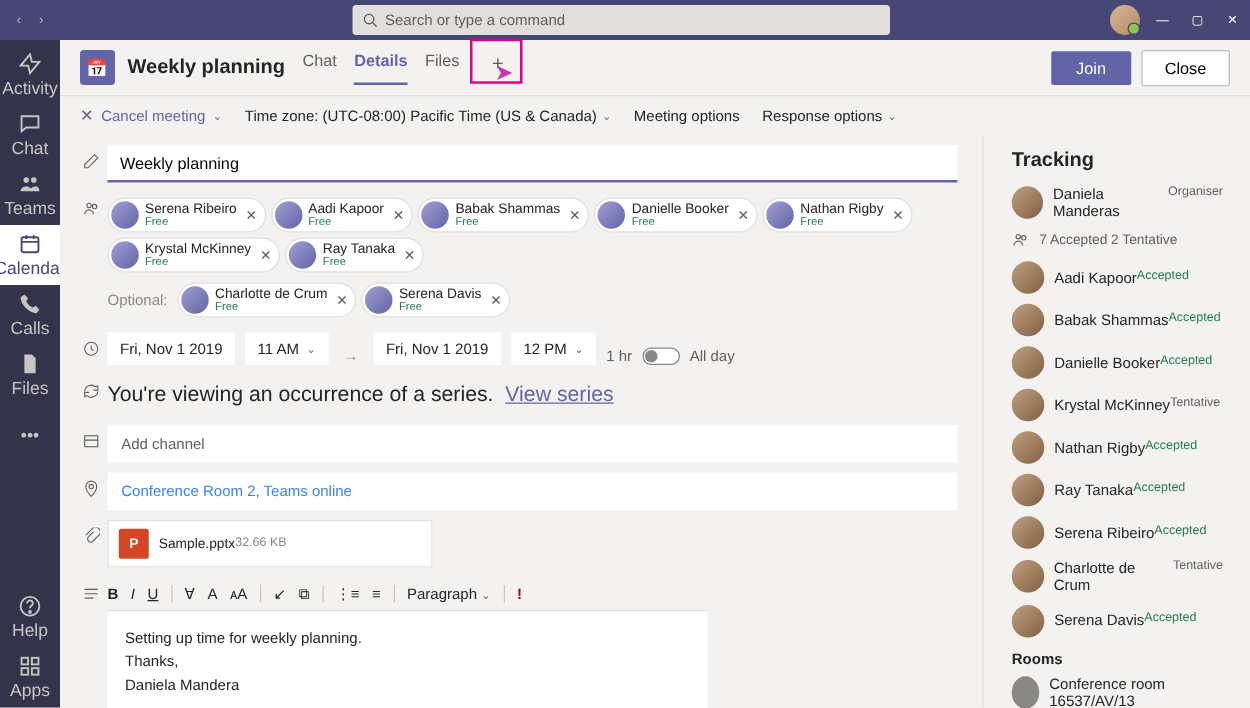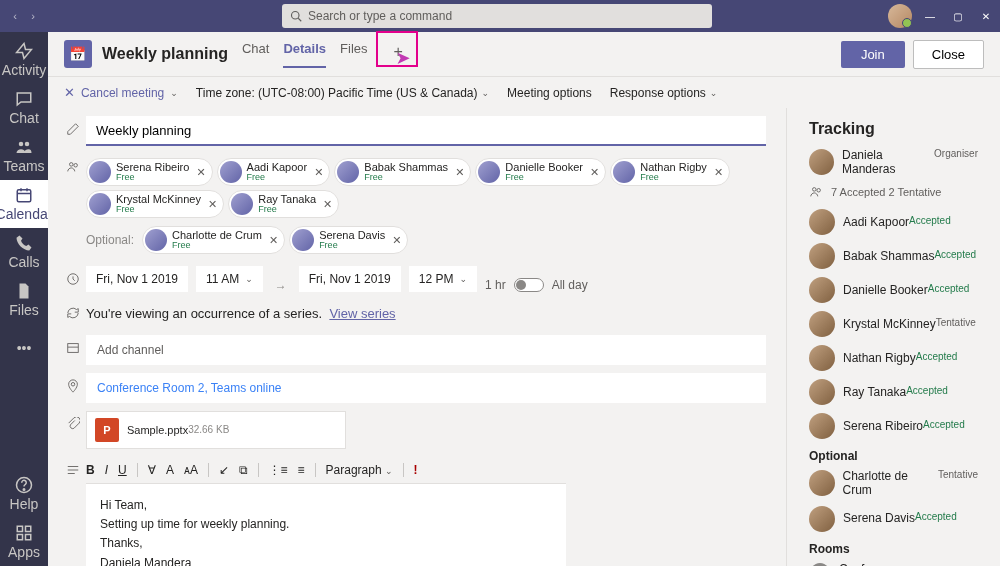--- a/index.html
+++ b/index.html
@@ -67,21 +67,21 @@
 .pill .x { color:#605e5c; cursor:pointer; font-size:11px; margin-left:2px }
 .optional-label { color:#8a8886; font-size:12px; margin-right:4px; align-self:center }
 
 .date-row { display:flex; gap:8px; align-items:flex-end; font-size:12px; color:#252423 }
 .date-field { background:#fff; padding:6px 10px; min-width:100px; display:flex; align-items:center; gap:6px; cursor:pointer }
 .date-field.sm { min-width:60px }
 .arrow-r { color:#8a8886; font-size:12px; padding:0 4px }
 .toggle { width:30px; height:14px; border-radius:8px; border:1px solid #8a8886; background:#fff; position:relative; cursor:pointer }
 .toggle::after { content:""; position:absolute; left:1px; top:1px; width:10px; height:10px; border-radius:50%; background:#8a8886 }
 
-.series-note { font-size:13px; color:#252423; padding:6px 0 }
+.series-note { font-size:17px; color:#252423; padding:6px 0 }
 .series-note a { color:#6264a7; text-decoration:underline; cursor:pointer }
 
 .attachment { display:flex; align-items:center; background:#fff; border:1px solid #e1dfdd; padding:6px 8px; width:260px; gap:8px }
 .attachment .ppt { width:24px;height:24px;background:#d24726;border-radius:2px;color:#fff;display:flex;align-items:center;justify-content:center;font-weight:700;font-size:11px }
 .attachment .info { display:flex; flex-direction:row; font-size:11px }
 .attachment .size { color:#8a8886; font-size:10px }
 
 .rte-toolbar { display:flex; align-items:center; gap:10px; padding:6px 0; color:#252423; font-size:12px }
 .rte-toolbar .b{font-weight:700}.rte-toolbar .i{font-style:italic}.rte-toolbar .u{text-decoration:underline}
 .rte-toolbar .sep { width:1px; height:14px; background:#c8c6c4 }
@@ -428,21 +428,20 @@
             <span class="item">⧉</span>
             <span class="sep"></span>
             <span class="item">⋮≡</span>
             <span class="item">≡</span>
             <span class="sep"></span>
             <span class="item"><span>Paragraph</span> <span class="chev">⌄</span></span>
             <span class="sep"></span>
             <span class="item" style="color:#a80000;font-weight:700">!</span>
           </div>
           <div class="rte-body">
-            <div>Hi Team,</div>
             <div>Setting up time for weekly planning.</div>
             <div>Thanks,</div>
             <div>Daniela Mandera</div>
 
           </div>
         </div>
       </div>
 
     </div>
 
@@ -507,21 +506,20 @@
             </div>
           </div>
           <div class="track-person">
             <div class="tav"></div>
             <div class="info">
               <span>Serena Ribeiro</span>
               <span class="status acc">Accepted</span>
             </div>
           </div>
         </div>
-      <div class="track-sect">Optional</div>
       <div id="track-opt">
           <div class="track-person">
             <div class="tav"></div>
             <div class="info">
               <span>Charlotte de Crum</span>
               <span class="status">Tentative</span>
             </div>
           </div>
           <div class="track-person">
             <div class="tav"></div>

